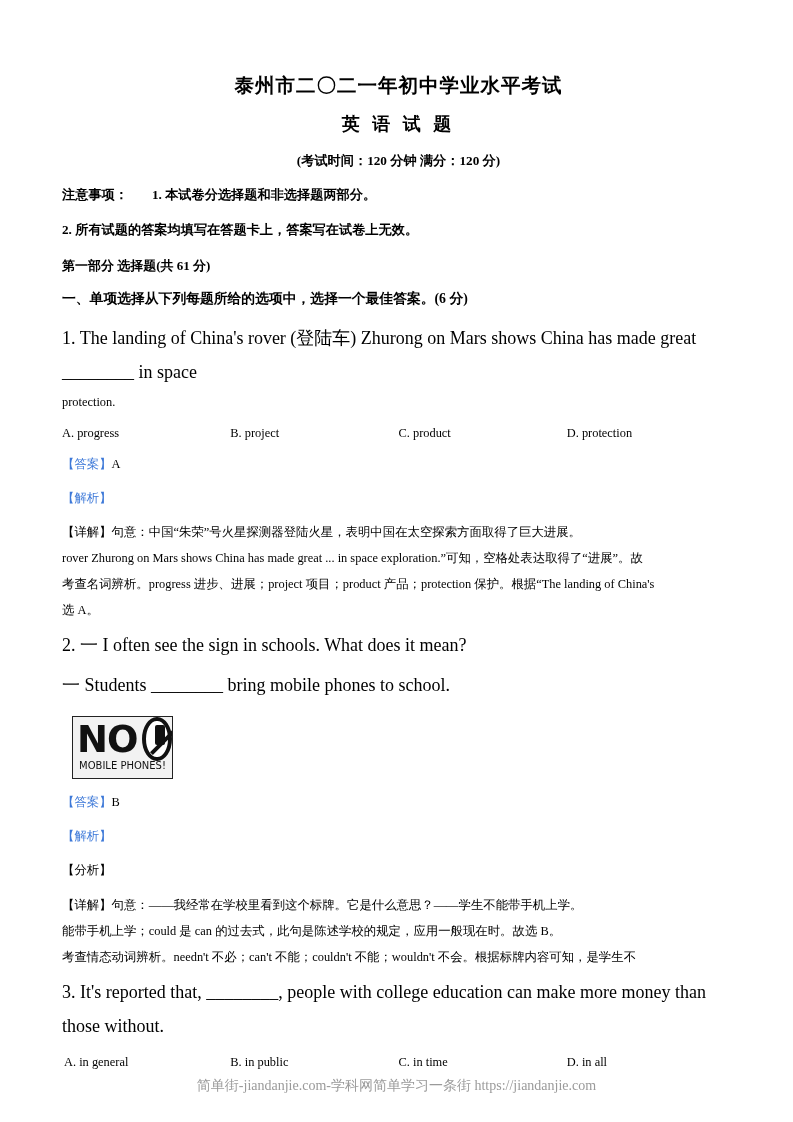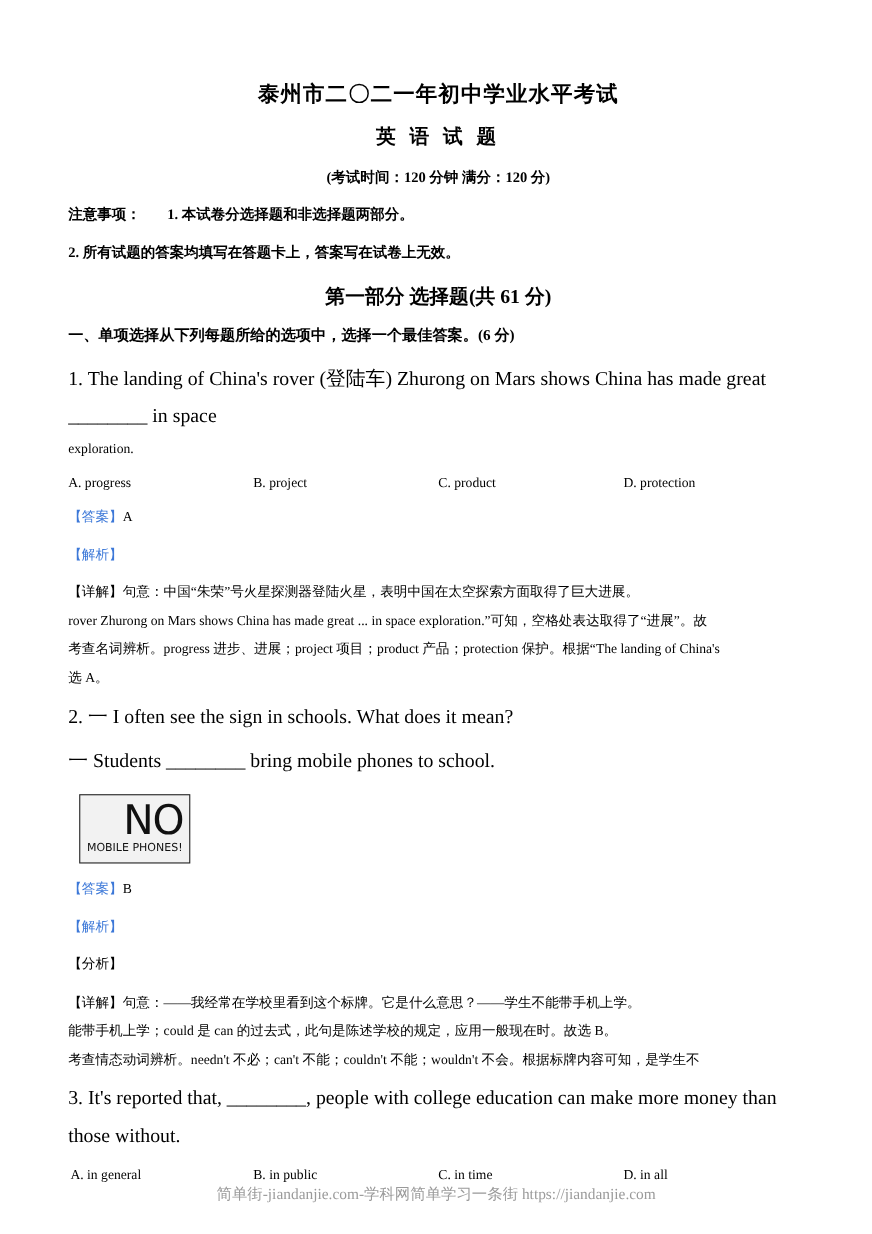--- a/index.html
+++ b/index.html
@@ -47,22 +47,22 @@
     font-size: 13.2px;
     font-weight: bold;
     margin-top: 15px;
     line-height: 1.5;
   }
   .notice-line .indent {
     display: inline-block;
     width: 24px;
   }
   .part-heading {
-    text-align: center;
-    font-size: 18px;
+    text-align: left;
+    font-size: 13px;
     font-weight: bold;
     margin-top: 17px;
   }
   .section-heading {
     font-size: 13.8px;
     font-weight: bold;
     margin-top: 14px;
     line-height: 1.5;
   }
   .q-stem {
@@ -121,26 +121,25 @@
     overflow: hidden;
   }
   .np-row {
     display: flex;
     align-items: center;
     height: 44px;
     padding-left: 4px;
   }
   .np-no {
     font-family: "DejaVu Sans", sans-serif;
-    font-weight: normal;
+    font-weight: bold;
     font-size: 37px;
     line-height: 37px;
     letter-spacing: -1px;
     color: #111;
-    margin-left: 35px;
   }
   .np-circle {
     width: 36px;
     height: 36px;
     border: 4px solid #111;
     border-radius: 50%;
     margin-left: 5px;
     position: relative;
     background: #fff;
   }
@@ -195,21 +194,21 @@
     <span>注意事项：</span><span class="indent"></span><span>1. 本试卷分选择题和非选择题两部分。</span>
   </div>
   <div class="notice-line">
     <span>2. 所有试题的答案均填写在答题卡上，答案写在试卷上无效。</span>
   </div>
 
   <div class="part-heading">第一部分 选择题(共 61 分)</div>
   <div class="section-heading">一、单项选择从下列每题所给的选项中，选择一个最佳答案。(6 分)</div>
 
   <div class="q-stem">1. The landing of China's rover (登陆车) Zhurong on Mars shows China has made great ________ in space</div>
-  <div class="q-cont">exploration.</div>
+  <div class="q-cont">protection.</div>
   <div class="options">
     <div class="opt">A. progress</div>
     <div class="opt">B. project</div>
     <div class="opt">C. product</div>
     <div class="opt">D. protection</div>
   </div>
   <div class="answer-tag">
     <span>【答案】</span><span class="val">A</span>
   </div>
   <div class="answer-tag">【解析】</div>

